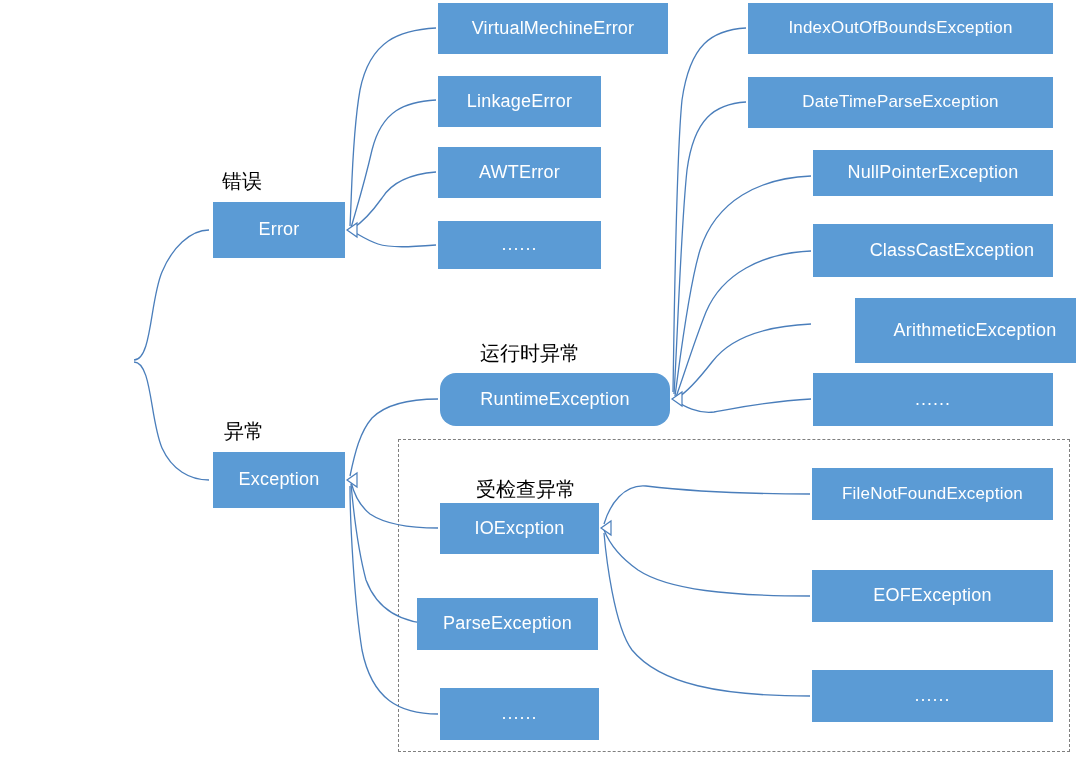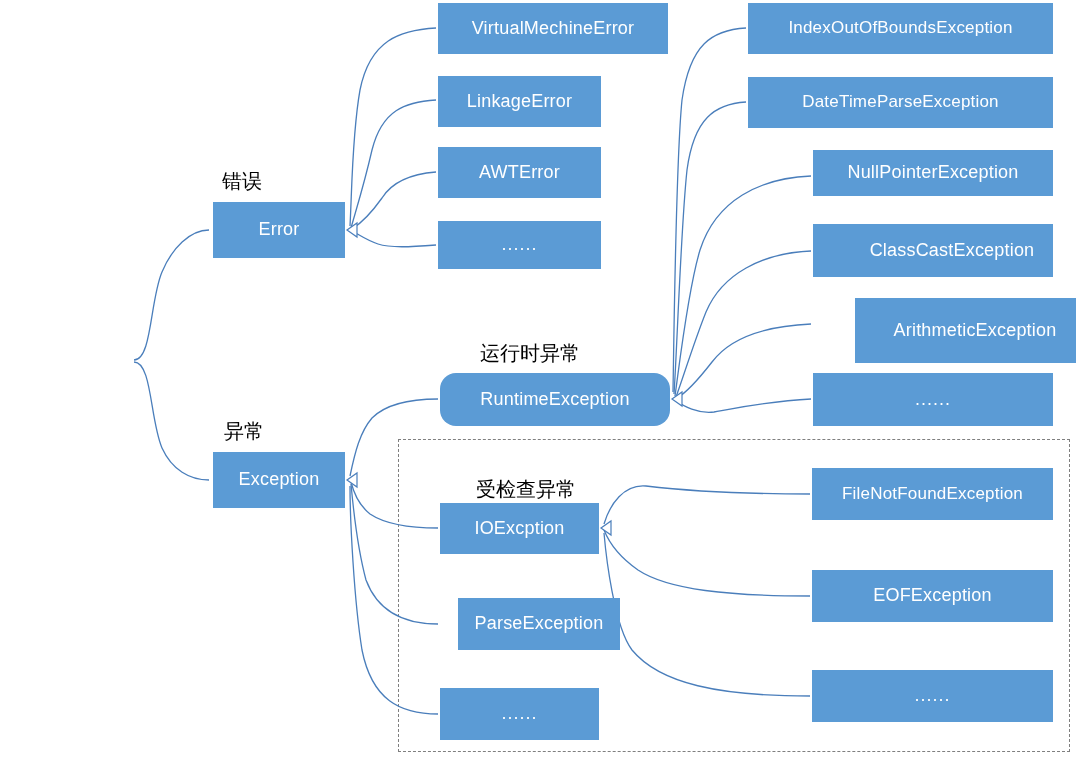--- a/index.html
+++ b/index.html
@@ -129,21 +129,21 @@
   <div id="group-runtime-children">
       <div class="node small" style="left: 748px; top: 3px; width: 305px; height: 51px;">IndexOutOfBoundsException</div>
       <div class="node small" style="left: 748px; top: 77px; width: 305px; height: 51px;">DateTimeParseException</div>
       <div class="node" style="left: 813px; top: 150px; width: 240px; height: 46px;">NullPointerException</div>
       <div class="node" style="left: 813px; top: 224px; width: 240px; height: 53px; padding-left: 38px;">ClassCastException</div>
       <div class="node" style="left: 855px; top: 298px; width: 240px; height: 65px;">ArithmeticException</div>
       <div class="node ellipsis" style="left: 813px; top: 373px; width: 240px; height: 53px;">......</div>
     </div>
   <div id="group-checked-children">
       <div class="node" style="left: 440px; top: 503px; width: 159px; height: 51px;">IOExcption</div>
-      <div class="node" style="left: 458px; top: 598px; width: 162px; height: 52px;">ParseException</div>
+      <div class="node" style="left: 417px; top: 598px; width: 181px; height: 52px;">ParseException</div>
       <div class="node ellipsis" style="left: 440px; top: 688px; width: 159px; height: 52px;">......</div>
     </div>
   <div id="group-io-children">
       <div class="node small" style="left: 812px; top: 468px; width: 241px; height: 52px;">FileNotFoundException</div>
       <div class="node" style="left: 812px; top: 570px; width: 241px; height: 52px;">EOFException</div>
       <div class="node ellipsis" style="left: 812px; top: 670px; width: 241px; height: 52px;">......</div>
     </div>
 
 </div>
 

